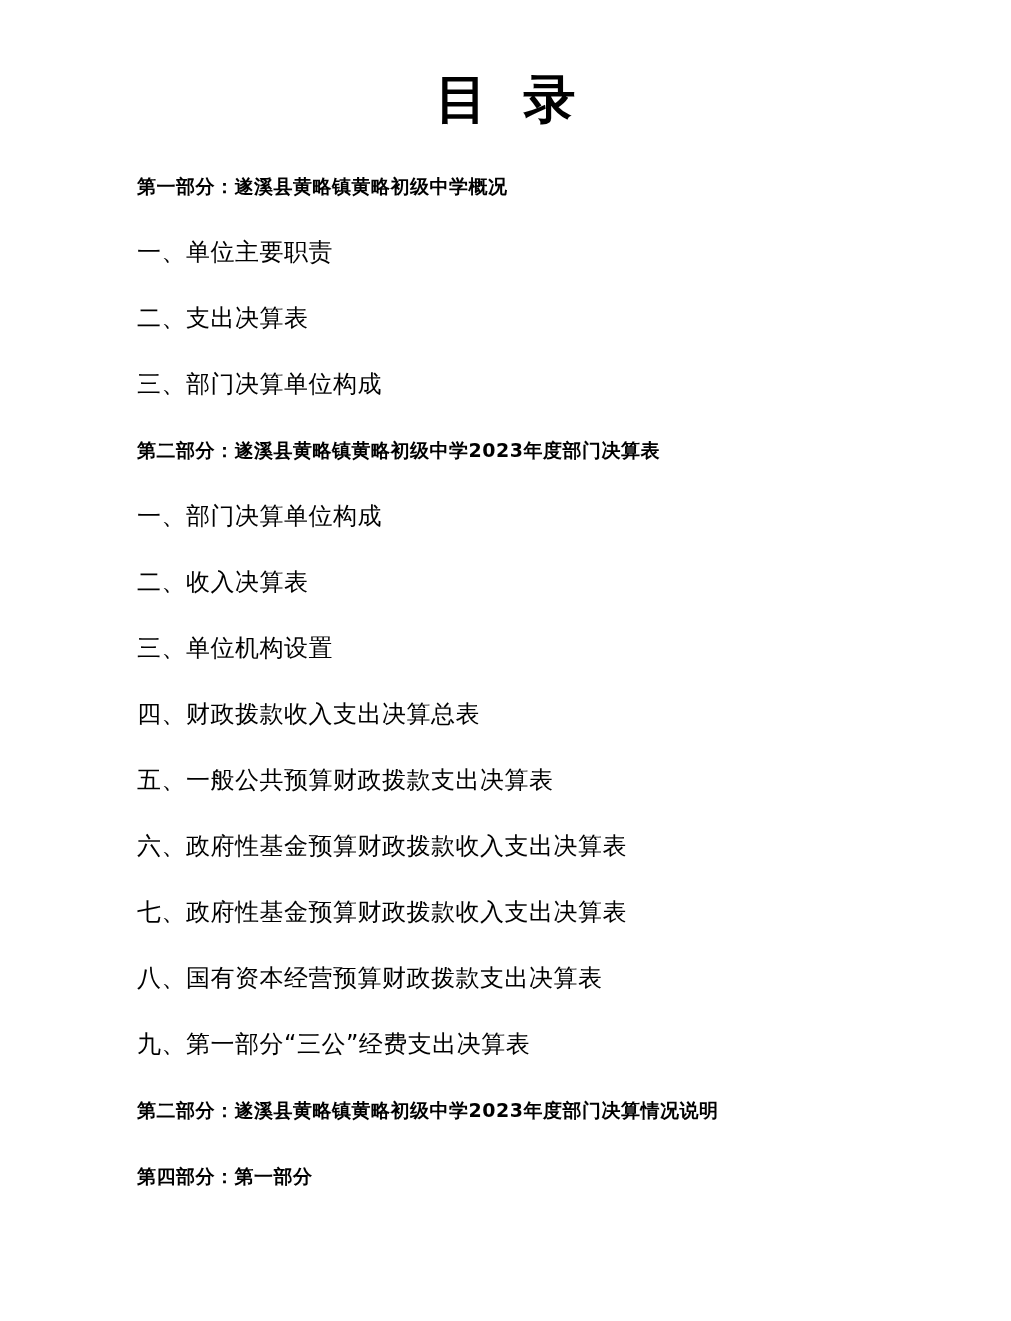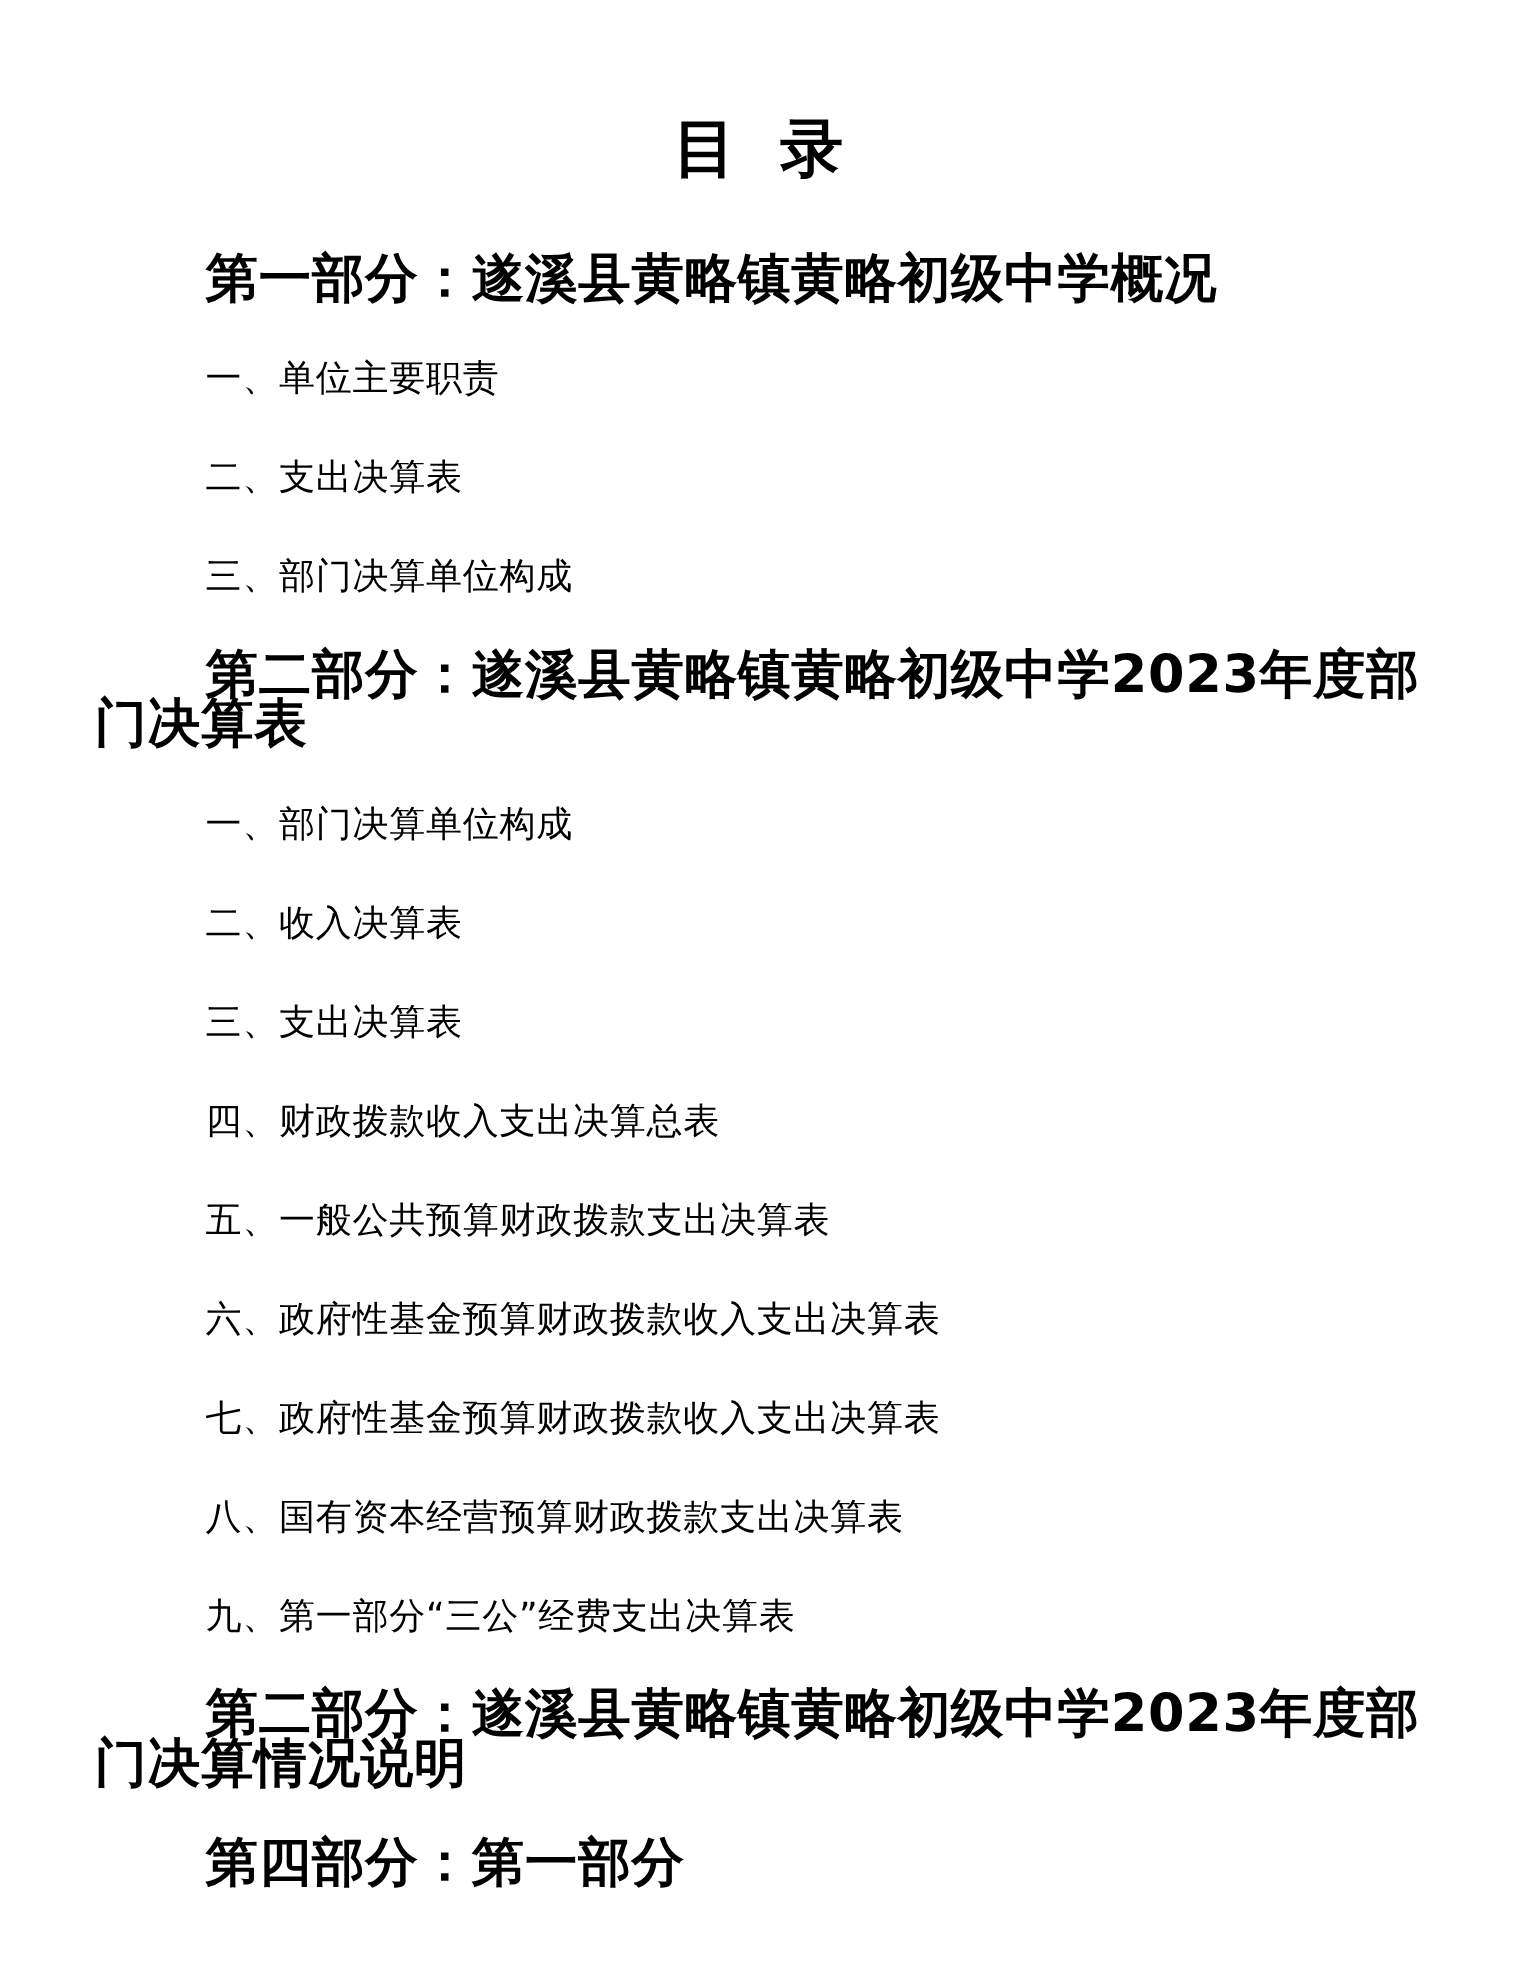--- a/index.html
+++ b/index.html
@@ -6,29 +6,29 @@
   html, body { background: #ffffff; }
   body {
     width: 1011px;
     height: 1321px;
     padding: 76px 63px 0 63px;
     font-family: "DejaVu Sans", "Liberation Sans", sans-serif;
     color: #000000;
     overflow: hidden;
   }
   .doc-title {
-    font-size: 42px;
+    font-size: 52px;
     font-weight: bold;
     text-align: center;
     line-height: 46px;
     white-space: pre;
     margin: 0 0 48px 0;
   }
   .toc-heading {
-    font-size: 35px;
+    font-size: 19px;
     font-weight: bold;
     line-height: 33px;
     text-indent: 74px;
     margin: 33px 0;
     letter-spacing: 0.5px;
   }
   .toc-item {
     font-size: 24px;
     font-weight: normal;
     line-height: 33px;
@@ -45,21 +45,21 @@
 <p class="toc-heading">第一部分：遂溪县黄略镇黄略初级中学概况</p>
 
 <p class="toc-item">一、单位主要职责</p>
 <p class="toc-item">二、支出决算表</p>
 <p class="toc-item">三、部门决算单位构成</p>
 
 <p class="toc-heading">第二部分：遂溪县黄略镇黄略初级中学2023年度部门决算表</p>
 
 <p class="toc-item">一、部门决算单位构成</p>
 <p class="toc-item">二、收入决算表</p>
-<p class="toc-item">三、支出决算表</p>
+<p class="toc-item">三、单位机构设置</p>
 <p class="toc-item">四、财政拨款收入支出决算总表</p>
 <p class="toc-item">五、一般公共预算财政拨款支出决算表</p>
 <p class="toc-item">六、政府性基金预算财政拨款收入支出决算表</p>
 <p class="toc-item">七、政府性基金预算财政拨款收入支出决算表</p>
 <p class="toc-item">八、国有资本经营预算财政拨款支出决算表</p>
 <p class="toc-item">九、第一部分“三公”经费支出决算表</p>
 
 <p class="toc-heading">第二部分：遂溪县黄略镇黄略初级中学2023年度部门决算情况说明</p>
 
 <p class="toc-heading">第四部分：第一部分</p>

